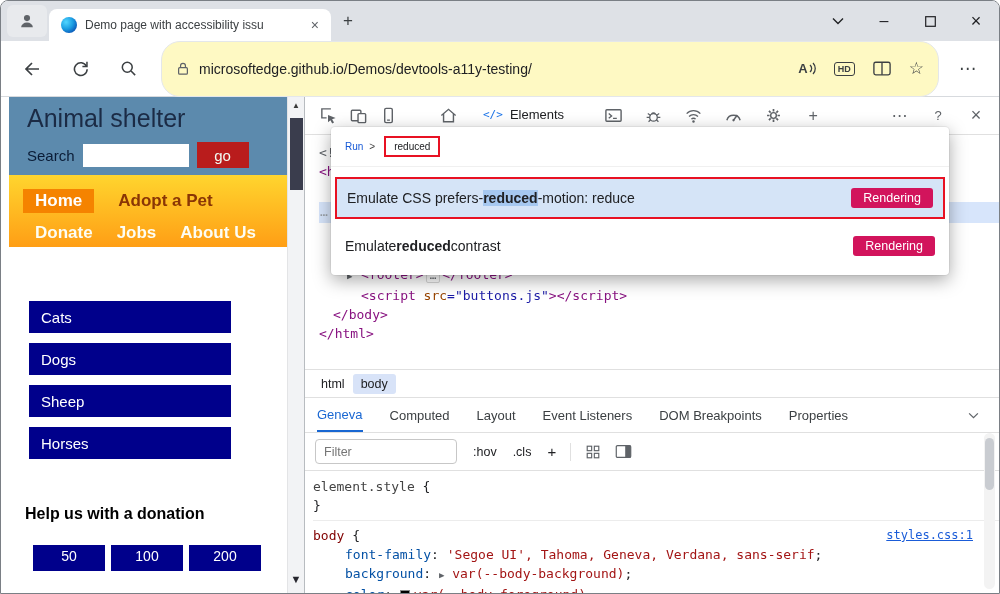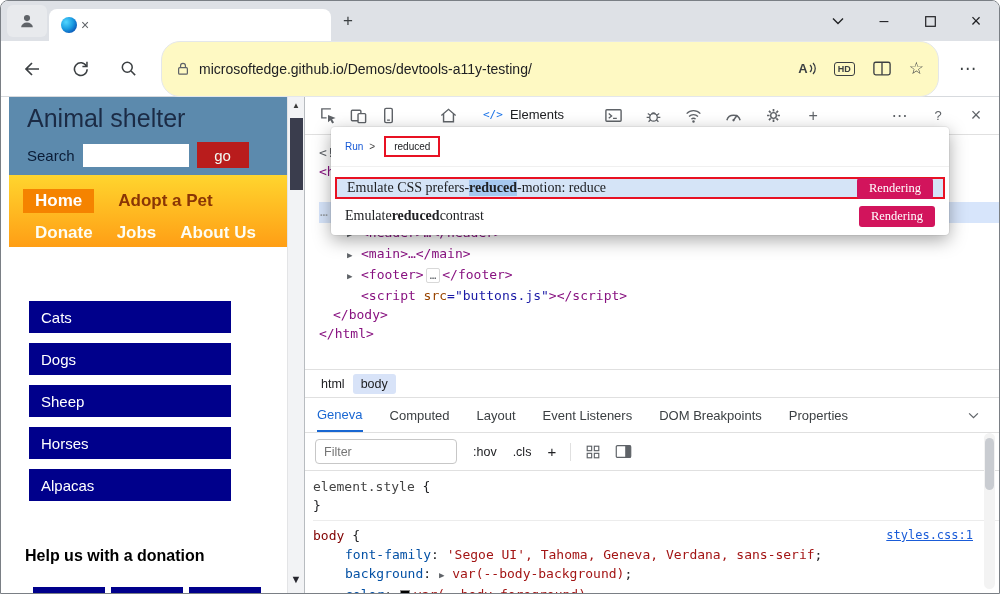--- a/index.html
+++ b/index.html
@@ -157,22 +157,22 @@
   .st-thumb { width:9px; height:52px; margin:5px auto 0; background:#c9ccd1; border-radius:5px; }
 
   
   .cmd { position:absolute; left:26px; top:30px; width:618px; background:#fff; border-radius:4px; z-index:10;
     box-shadow:0 5px 18px rgba(0,0,0,.35), 0 0 0 1px rgba(0,0,0,.05); padding-bottom:8px; }
   .cmd-input { height:40px; display:flex; align-items:center; padding:0 14px; font-size:10px;
     border-bottom:1px solid #f0f0f0; }
   .cmd-run { color:#1558d6; margin-right:6px; }
   .cmd-gt { color:#444; margin-right:9px; }
   .cmd-query { border:2px solid #e81123; padding:3px 8px; color:#202124; }
-  .cmd-row { height:22px; margin:0 4px; display:flex; align-items:center; padding:0 10px; font-size:14px;
-    color:#202124; background:#fff;font-family:Liberation Serif, serif; }
+  .cmd-row { height:42px; margin:0 4px; display:flex; align-items:center; padding:0 10px; font-size:14px;
+    color:#202124; background:#fff; }
   .cmd-row1 { margin-top:10px; background:#d5e4f7; border:2px solid #e81123; }
   .cmd-row2 { margin-top:6px; }
   .cmd-match { font-weight:bold; }
   .cmd-row1 .cmd-match { background:#a6c8f0; }
   .cmd-badge { margin-left:auto; background:#d2145c; color:#fff; font-size:12.5px; padding:3px 12px;
     border-radius:3px; }
 
   svg { display:block; }
 </style>
 </head>
@@ -184,20 +184,21 @@
     <div class="profile-btn">
       <span>
         <svg width="18" height="18" viewBox="0 0 20 20">
             <circle cx="10" cy="6.8" r="3.4" fill="#5f6368"></circle>
             <path d="M3.5 17 a6.5 5.2 0 0 1 13 0 z" fill="#5f6368"></path>
           </svg>
       </span>
     </div>
     <div class="tab">
       <span class="favicon"></span>
+      <span class="tab-title">Demo page with accessibility issu</span>
       <span class="tab-close">×</span>
     </div>
     <div class="new-tab">+</div>
     <div class="tb-spacer"></div>
     <div class="win-btn">
       <svg width="12" height="8" viewBox="0 0 12 8">
           <path d="M1 1.5 L6 6.5 L11 1.5" stroke="#202124" stroke-width="1.4" fill="none"></path>
         </svg>
     </div>
     <div class="win-btn win-min">–</div>
@@ -275,21 +276,20 @@
           <span class="nav-link nav-white">Donate</span>
           <span class="nav-link nav-white">Jobs</span>
           <span class="nav-link nav-white">About Us</span>
         </div>
       </div>
       <div class="p-links">
         <div class="p-link">Cats</div>
         <div class="p-link">Dogs</div>
         <div class="p-link">Sheep</div>
         <div class="p-link">Horses</div>
-        <div class="p-link">Alpacas</div>
       </div>
       <div class="p-donate-h">Help us with a donation</div>
       <div class="p-donate-row">
         <div class="p-amount">50</div>
         <div class="p-amount">100</div>
         <div class="p-amount">200</div>
       </div>
     </div>
 
     <div class="page-scroll">

